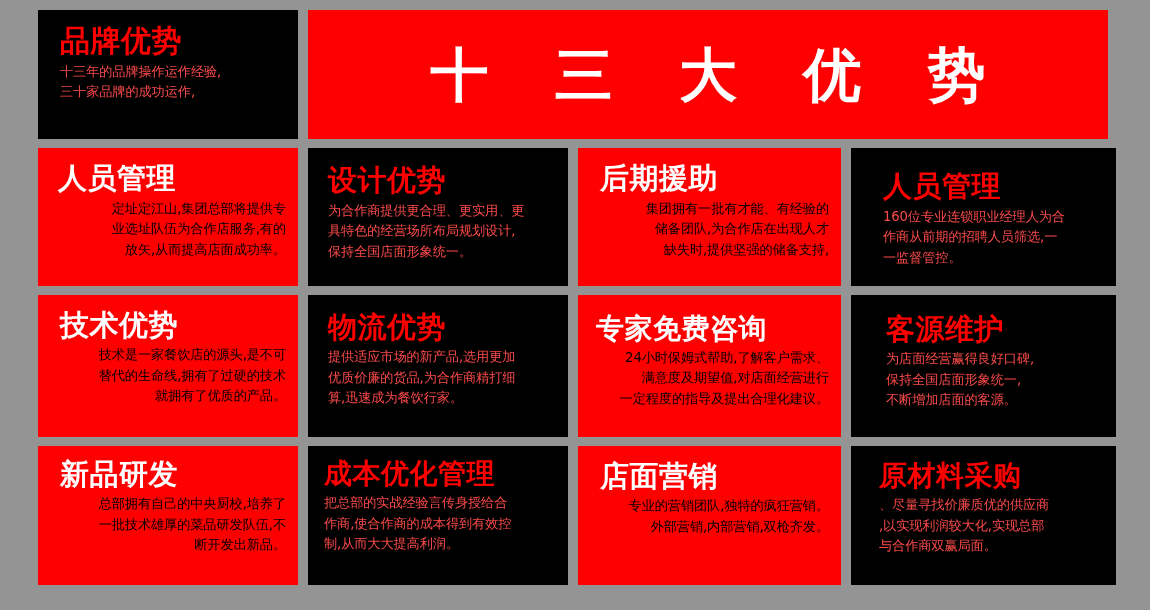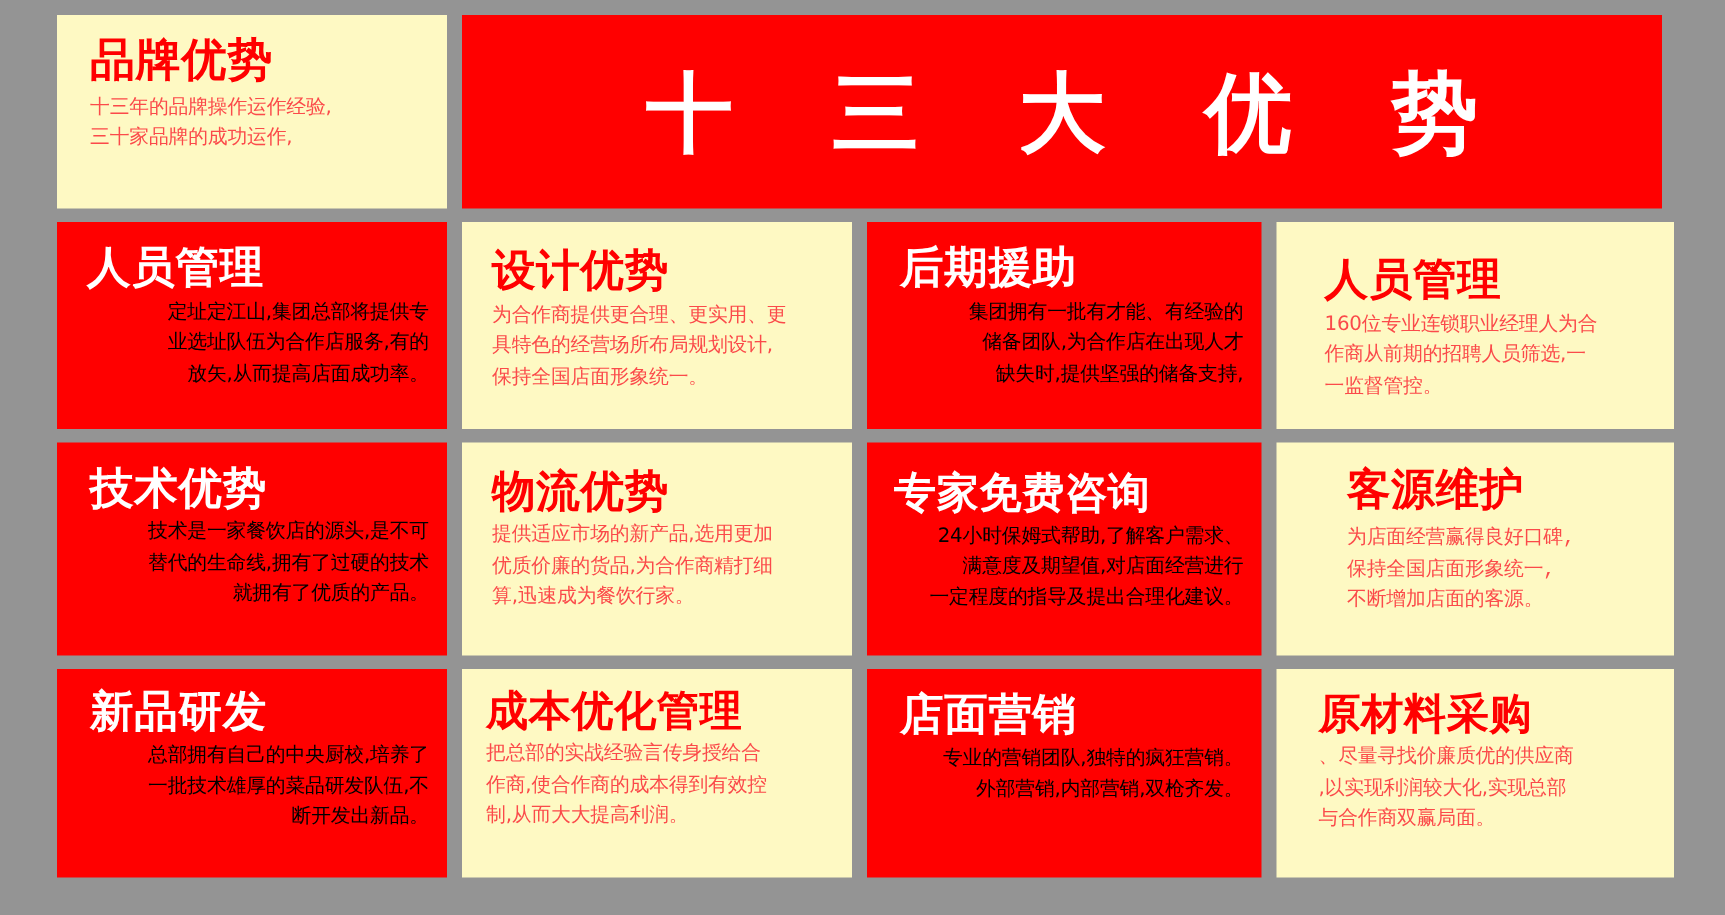--- a/index.html
+++ b/index.html
@@ -30,21 +30,21 @@
   .row-1 { height: 130px; }
   .row-2 { height: 138px; }
   .row-3 { height: 143px; }
   .row-4 { height: 140px; }
 
   .card {
     box-sizing: border-box;
     overflow: hidden;
     position: relative;
   }
-  .card.white { background: #fef9c3; }
+  .card.white { background: #000000; }
   .card.red   { background: #ff0000; }
 
   .col-1 { width: 260px; flex: 0 0 260px; }
   .col-2 { width: 260px; flex: 0 0 260px; }
   .col-3 { width: 263px; flex: 0 0 263px; }
   .col-4 { width: 265px; flex: 0 0 265px; }
 
   .card-inner {
     padding: 10px 12px 6px 18px;
   }
@@ -93,21 +93,21 @@
 
   .c2 .card-inner { padding-top: 14px; padding-left: 20px; }
   .c3 .card-inner { padding-top: 16px; padding-left: 20px; }
   .c4 .card-inner { padding-top: 14px; padding-left: 22px; }
   .c5 .card-inner { padding-top: 22px; padding-left: 32px; }
 
   .c6 .card-inner { padding-top: 14px; padding-left: 22px; }
   .c7 .card-inner { padding-top: 16px; padding-left: 20px; }
   .c8 .card-inner { padding-top: 18px; padding-left: 18px; }
   .c8 .card-title { font-size: 28px; }
-  .c9 .card-inner { padding-top: 18px; padding-left: 47px; font-family: Liberation Mono, monospace; }
+  .c9 .card-inner { padding-top: 18px; padding-left: 35px; }
 
   .c10 .card-inner { padding-top: 12px; padding-left: 22px; }
   .c11 .card-inner { padding-top: 12px; padding-left: 16px; }
   .c11 .card-title { font-size: 28px; }
   .c12 .card-inner { padding-top: 14px; padding-left: 22px; }
   .c13 .card-inner { padding-top: 14px; padding-left: 28px; }
   .c13 .card-title { font-size: 28px; }
 </style>
 </head>
 <body>

